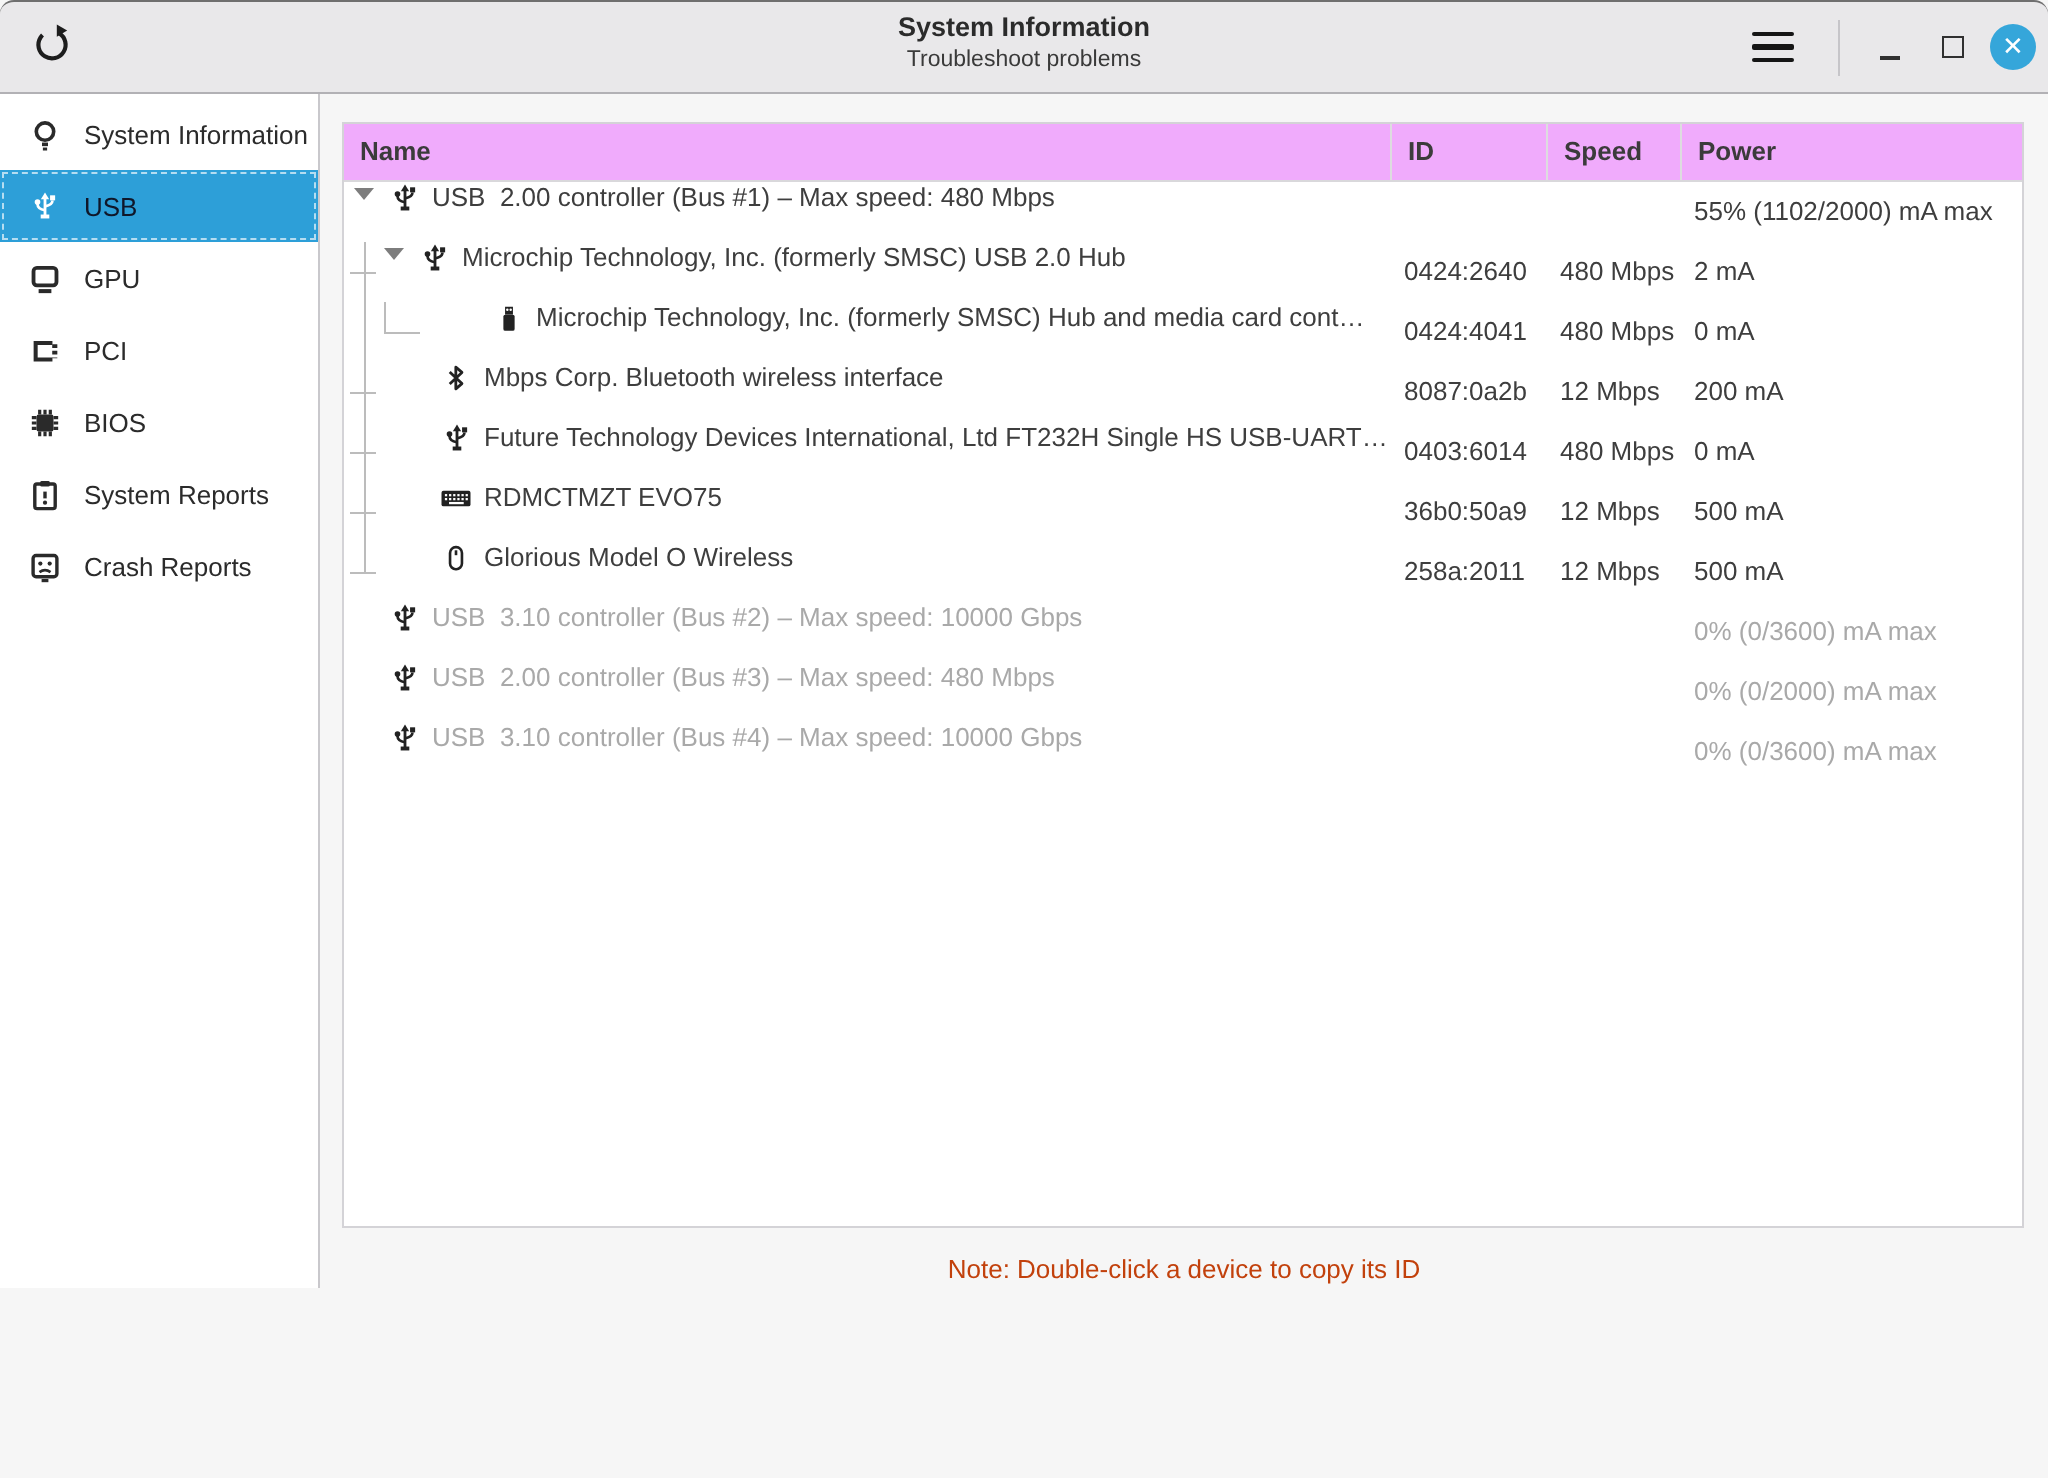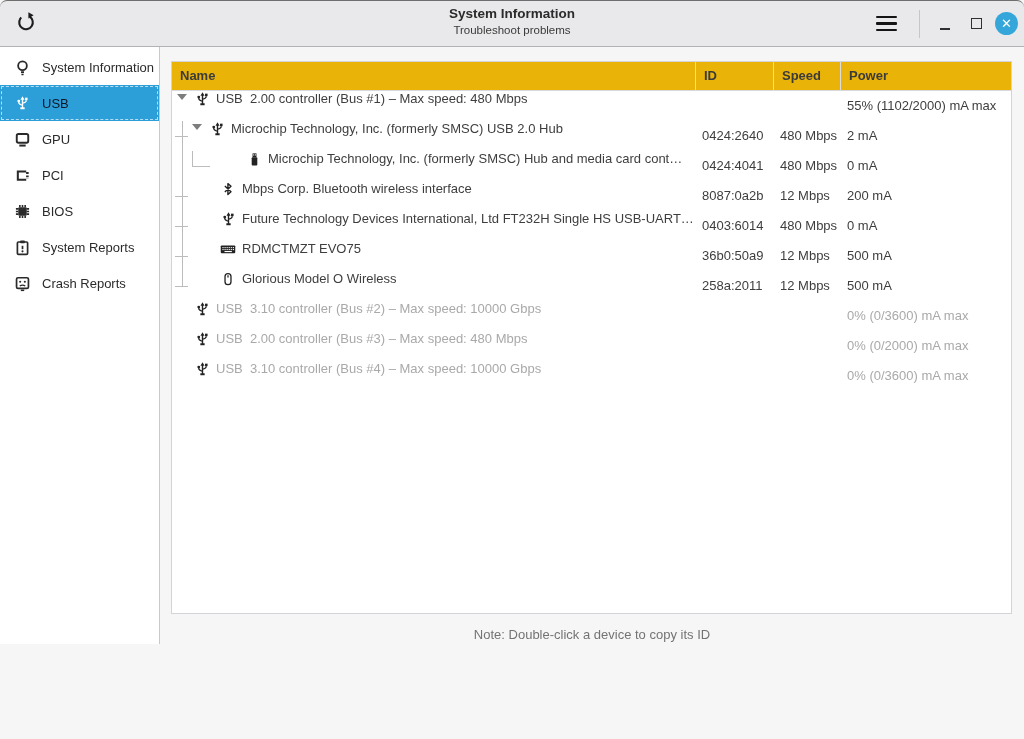--- a/index.html
+++ b/index.html
@@ -52,42 +52,42 @@
   .sb-icon{width:18px;height:18px;display:flex;align-items:center;justify-content:center;color:#2a2a2a;flex:0 0 18px;}
   .sb-item.selected{color:#0f172a;outline:1px dashed rgba(255,255,255,0.65);outline-offset:-2px;}
   .sb-item.selected .sb-icon{color:#ffffff;}
 
   .content{flex:1;background:#f6f6f6;min-width:0;display:flex;flex-direction:column;}
   .table-wrap{
     margin:14px 12px 0 11px;height:637px;box-sizing:border-box;
     background:#ffffff;border:1px solid #d4d3d7;
   }
   .tgrid{display:grid;grid-template-columns:524px 78px 67px 1fr;}
-  .thead{background:#eab308;border-bottom:1px solid #d9d8db;height:28px;}
+  .thead{background:#f0abfc;border-bottom:1px solid #d9d8db;height:28px;}
   .th{
     font-size:13px;font-weight:bold;color:#3b3b3b;line-height:28px;padding-left:8px;
     border-right:1px solid #dddcdf;box-sizing:border-box;cursor:pointer;
     white-space:nowrap;overflow:hidden;
   }
   .th:last-child{border-right:none;}
   .trow{height:30px;cursor:default;}
   .name-cell{position:relative;display:flex;overflow:hidden;white-space:nowrap;}
   .cell{font-size:13px;color:#3e3e3e;line-height:30px;padding-left:6px;white-space:nowrap;overflow:hidden;}
   .row-label{font-size:13px;color:#3e3e3e;white-space:pre;overflow:hidden;text-overflow:clip;}
   .trow.dim .row-label,.trow.dim .cell{color:#a9a9a9;}
   .expander{width:12px;height:12px;flex:0 0 12px;margin-right:6px;display:flex;align-items:center;justify-content:center;}
   .expander.open::before{
     content:"";display:block;width:0;height:0;
     border-left:5px solid transparent;border-right:5px solid transparent;border-top:6px solid #7d7d7d;
   }
   .row-icon{width:16px;height:16px;flex:0 0 16px;margin-right:6px;display:flex;align-items:center;justify-content:center;color:#222222;}
   .branch{position:absolute;background:#bcbcbc;}
 
   .note{
-    margin-top:12px;text-align:center;font-size:13px;color:#737373;line-height:18px;
+    margin-top:12px;text-align:center;font-size:13px;color:#c2410c;line-height:18px;
   }
 </style>
 </head>
 <body>
 
 <div class="window">
 
   <div class="titlebar">
     <div class="tb-refresh">
       <span>

